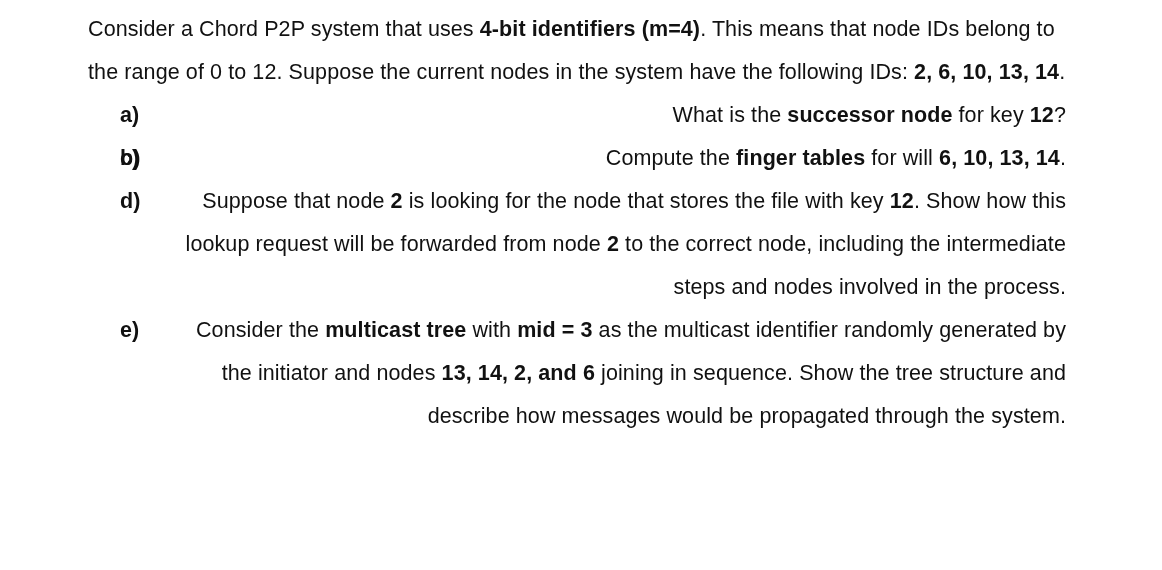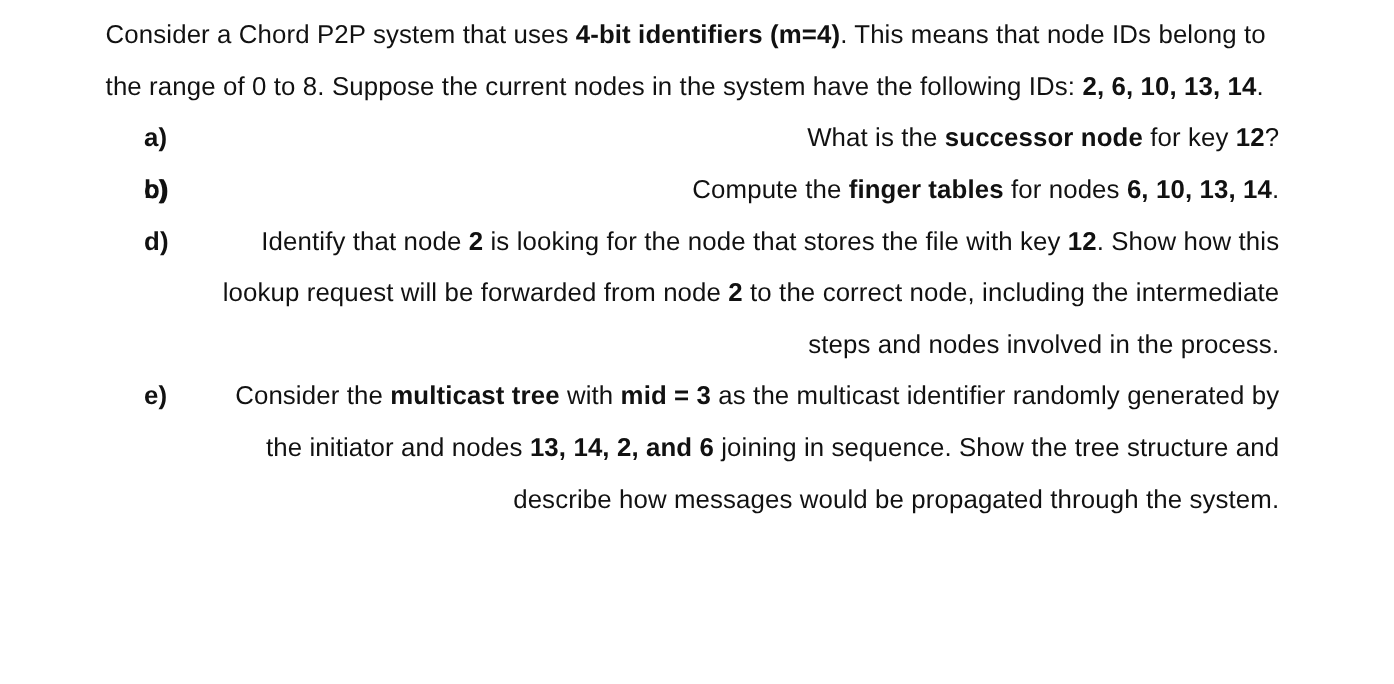--- a/index.html
+++ b/index.html
@@ -60,41 +60,41 @@
   }
   b, strong {
     font-weight: bold;
   }
 </style>
 </head>
 <body>
 
 <div id="question-sheet">
 
-  <p class="intro"><span>Consider a Chord P2P system that uses </span><b>4-bit identifiers (m=4)</b><span>. This means that node IDs belong to the range of 0 to 8. Suppose the current nodes in the system have the following IDs: </span><b>2, 6, 10, 13, 14</b><span>.</span></p>
+  <p class="intro"><span>Consider a Chord P2P system that uses </span><b>4-bit identifiers (m=4)</b><span>. This means that node IDs belong to the range of 0 to 12. Suppose the current nodes in the system have the following IDs: </span><b>2, 6, 10, 13, 14</b><span>.</span></p>
 
   <ol class="parts">
 
     <li>
       <span class="part-marker">a)</span>
       <span class="part-body"><span>What is the </span><b>successor node</b><span> for key </span><b>12</b><span>?</span></span>
     </li>
 
     <li>
       <span class="part-marker">b)</span>
     </li>
 
     <li>
       <span class="part-marker">c)</span>
-      <span class="part-body"><span>Compute the </span><b>finger tables</b><span> for nodes </span><b>6, 10, 13, 14</b><span>.</span></span>
+      <span class="part-body"><span>Compute the </span><b>finger tables</b><span> for will </span><b>6, 10, 13, 14</b><span>.</span></span>
     </li>
 
     <li>
       <span class="part-marker">d)</span>
-      <span class="part-body"><span>Identify that node </span><b>2</b><span> is looking for the node that stores the file with key </span><b>12</b><span>. Show how this lookup request will be forwarded from node </span><b>2</b><span> to the correct node, including the intermediate steps and nodes involved in the process.</span></span>
+      <span class="part-body"><span>Suppose that node </span><b>2</b><span> is looking for the node that stores the file with key </span><b>12</b><span>. Show how this lookup request will be forwarded from node </span><b>2</b><span> to the correct node, including the intermediate steps and nodes involved in the process.</span></span>
     </li>
 
     <li>
       <span class="part-marker">e)</span>
       <span class="part-body"><span>Consider the </span><b>multicast tree</b><span> with </span><b>mid = 3</b><span> as the multicast identifier randomly generated by the initiator and nodes </span><b>13, 14, 2, and 6</b><span> joining in sequence. Show the tree structure and describe how messages would be propagated through the system.</span></span>
     </li>
 
   </ol>
 </div>
 

